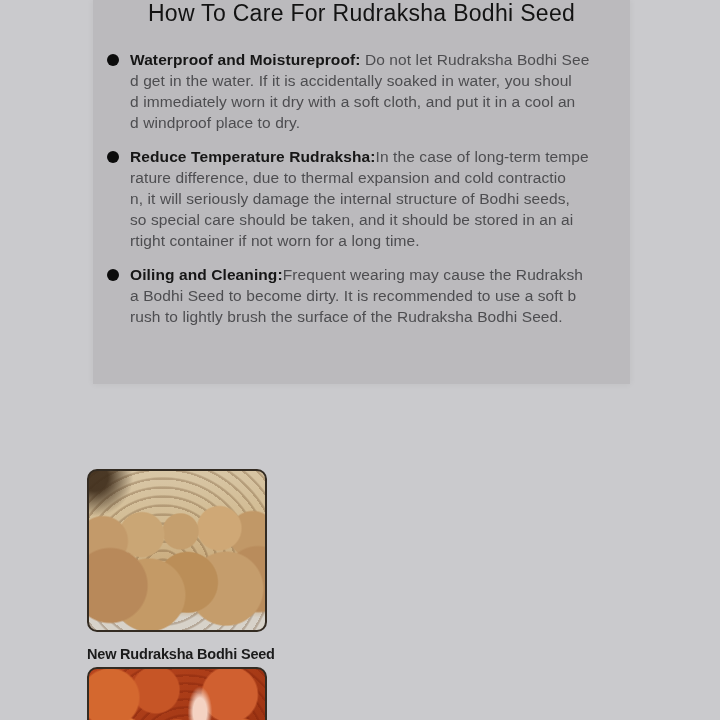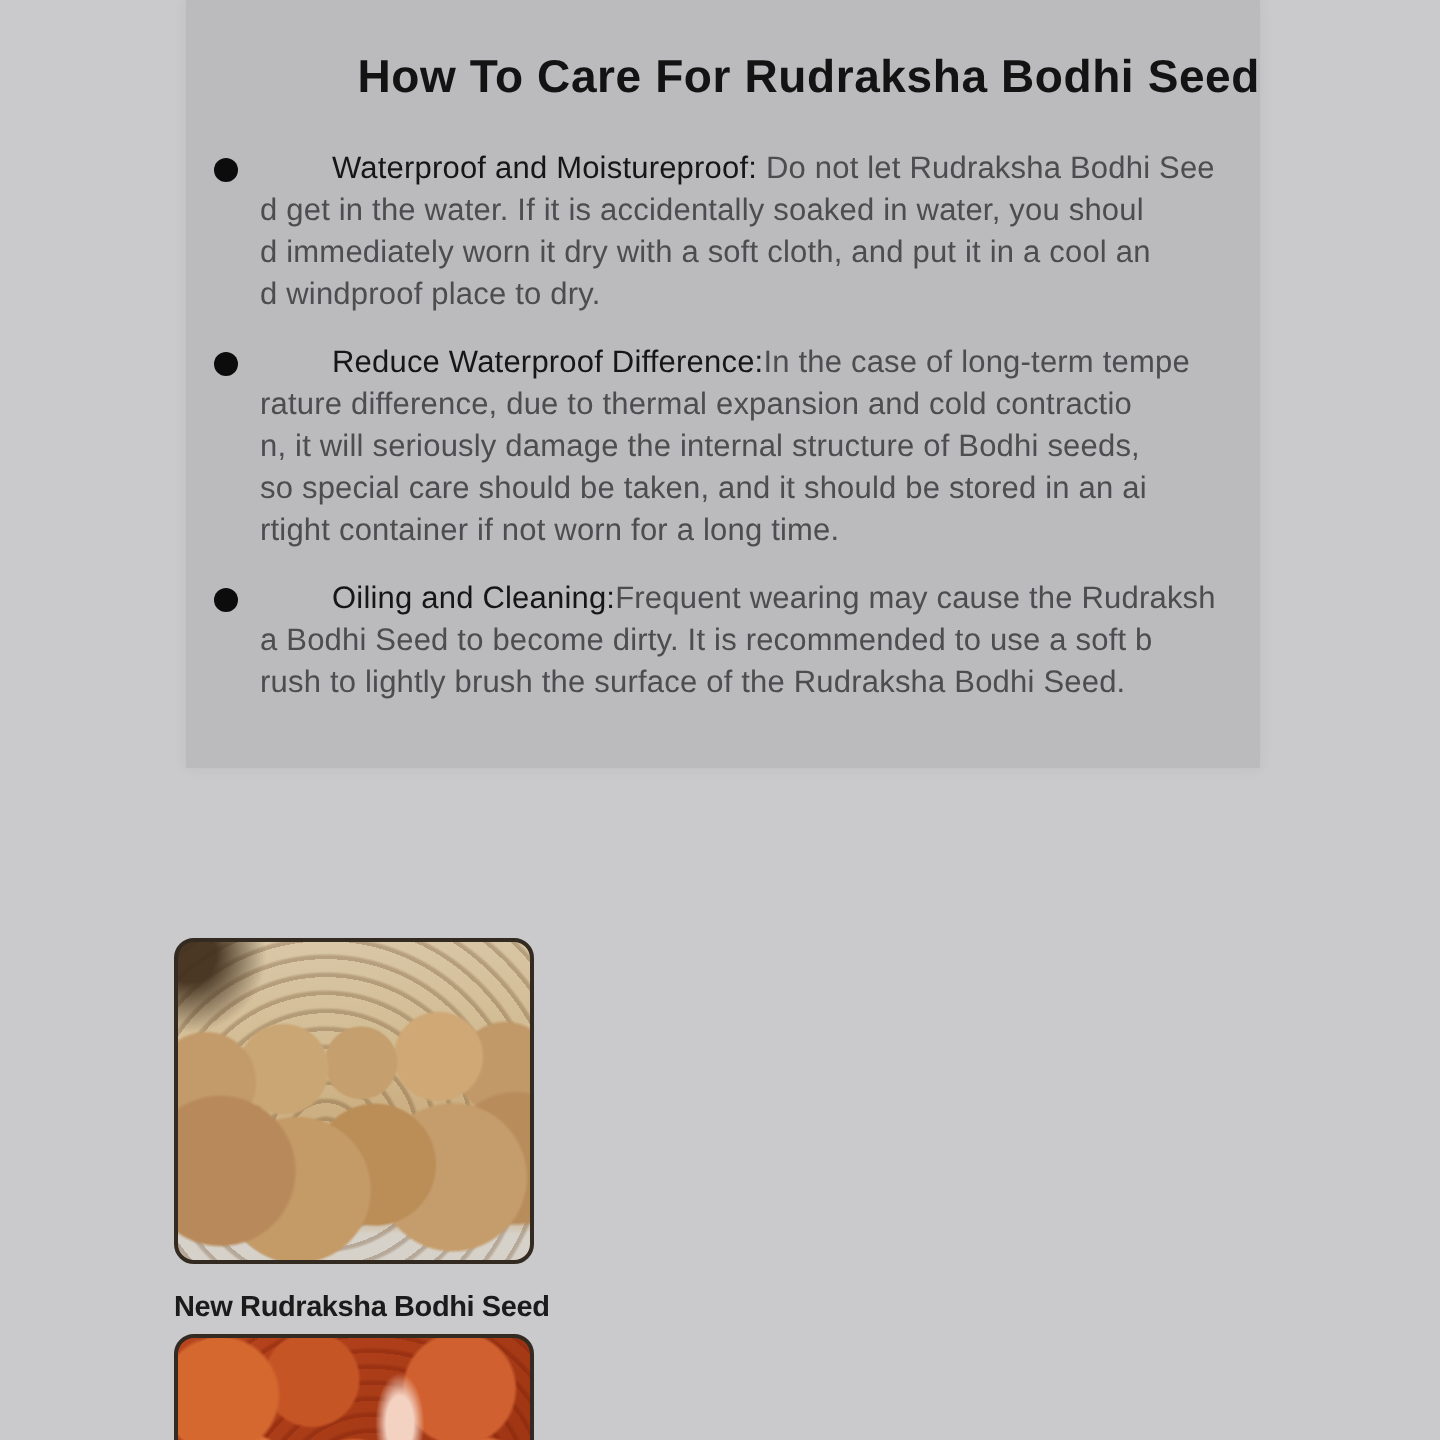--- a/index.html
+++ b/index.html
@@ -18,42 +18,42 @@
     background:var(--page-bg);
     font-family:"Liberation Sans","DejaVu Sans",sans-serif;
   }
   
   .panel{
     position:absolute;left:93px;top:0;width:537px;height:384px;
     background:var(--panel-bg);
     box-shadow:0 0 7px rgba(0,0,0,0.06);
   }
   .page-title{
-    margin:0;padding-top:25px;
-    text-align:right;
-    font-size:23px;font-weight:bold;letter-spacing:0.3px;
+    margin:0;
+    text-align:center;
+    font-size:23px;font-weight:normal;letter-spacing:0.3px;
     color:var(--title-text);
   }
   .care-list{
     list-style:none;margin:22px 0 0 0;padding:0;
   }
   .care-item{
     position:relative;
     padding-left:37px;
     margin-bottom:13px;
     font-size:15.5px;line-height:21px;letter-spacing:0.1px;
     color:var(--body-text);
   }
   .bullet-dot{
     position:absolute;left:14px;top:5px;
     width:12px;height:12px;border-radius:50%;
     background:var(--bullet);
   }
   .care-item-heading{
-    font-weight:normal;color:var(--heading-text);margin-left:36px;
+    font-weight:bold;color:var(--heading-text);
   }
   .care-item-text{
     white-space:pre-line;
   }
   
   .photo-strip{
     position:absolute;left:87px;top:469px;
     display:flex;gap:5px;flex-direction:column;
   }
   .photo-figure{margin:0;width:180px;}
@@ -129,21 +129,21 @@
   <ul class="care-list">
     <li class="care-item">
       <span class="bullet-dot"></span>
       <span class="care-item-heading">Waterproof and Moistureproof: </span><span class="care-item-text">Do not let Rudraksha Bodhi See
 d get in the water. If it is accidentally soaked in water, you shoul
 d immediately worn it dry with a soft cloth, and put it in a cool an
 d windproof place to dry.</span>
     </li>
     <li class="care-item">
       <span class="bullet-dot"></span>
-      <span class="care-item-heading">Reduce Waterproof Difference:</span><span class="care-item-text">In the case of long-term tempe
+      <span class="care-item-heading">Reduce Temperature Rudraksha:</span><span class="care-item-text">In the case of long-term tempe
 rature difference, due to thermal expansion and cold contractio
 n, it will seriously damage the internal structure of Bodhi seeds,
 so special care should be taken, and it should be stored in an ai
 rtight container if not worn for a long time.</span>
     </li>
     <li class="care-item">
       <span class="bullet-dot"></span>
       <span class="care-item-heading">Oiling and Cleaning:</span><span class="care-item-text">Frequent wearing may cause the Rudraksh
 a Bodhi Seed to become dirty. It is recommended to use a soft b
 rush to lightly brush the surface of the Rudraksha Bodhi Seed.</span>

